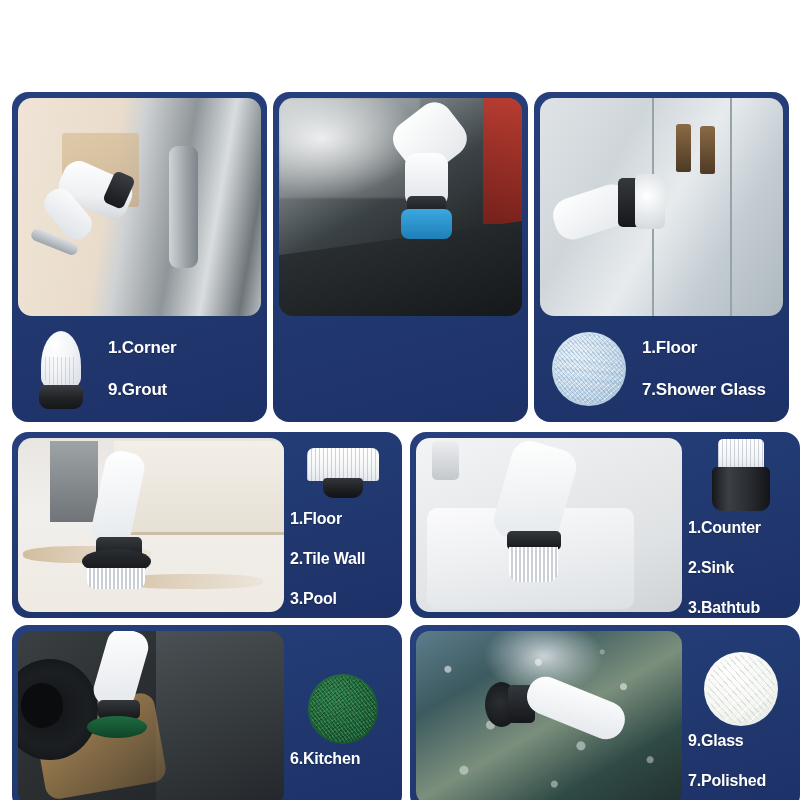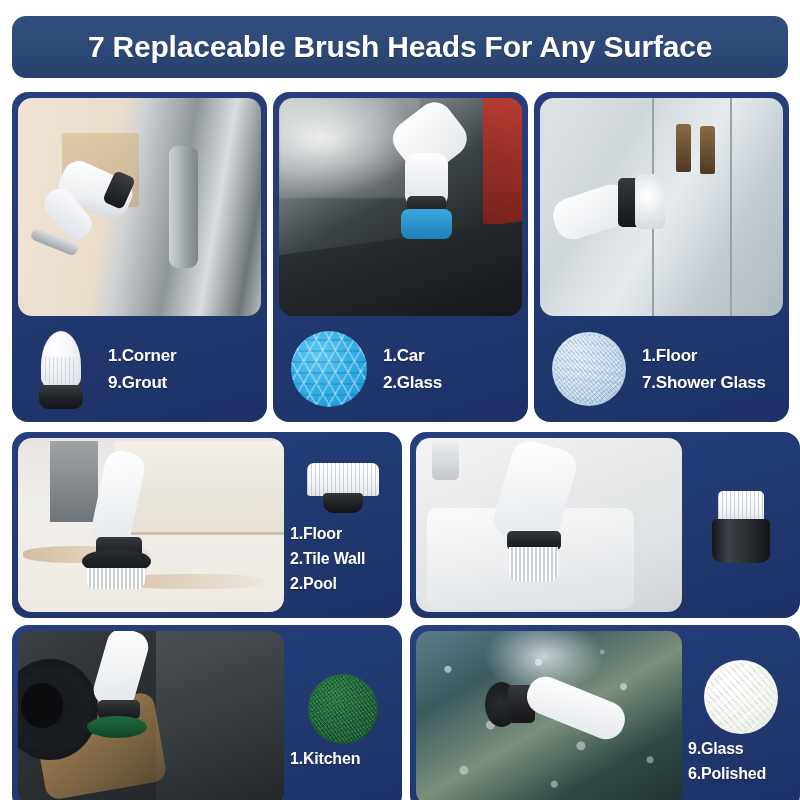--- a/index.html
+++ b/index.html
@@ -87,21 +87,21 @@
     justify-content: center;
     gap: 6px;
     padding-top: 6px;
   }
   .card-h .labels { align-self: flex-start; padding-left: 6px; }
 
   
   .labels {
     display: flex;
     flex-direction: column;
-    gap: 7px;
+    gap: 22px;
   }
   .label {
     color: #ffffff;
     font-size: 17px;
     font-weight: bold;
     white-space: nowrap;
     letter-spacing: -0.2px;
     text-shadow: 0 1px 1px rgba(0,0,0,0.3);
   }
   .card-h .label { font-size: 16px; }
@@ -300,23 +300,20 @@
   .scene-glass .tool { position: absolute; left: 26%; top: 28%; width: 62%; height: 54%; }
   .scene-glass .tool .body { position: absolute; left: 24%; top: 10%; width: 62%; height: 40%; background: linear-gradient(170deg, #ffffff, #e4e8ec); border-radius: 18px; transform: rotate(22deg); }
   .scene-glass .tool .collar { position: absolute; left: 14%; top: 6%; width: 16%; height: 40%; background: linear-gradient(180deg, #34373c, #15171a); border-radius: 5px; }
   .scene-glass .tool .disc { position: absolute; left: 0%; top: 2%; width: 20%; height: 48%; background: radial-gradient(circle at 45% 45%, #2a2d31, #111315); border-radius: 50%; }
 </style>
 </head>
 <body>
 
 <div class="page">
 
-  <div class="banner">
-    <div class="banner-title">7 Replaceable Brush Heads For Any Surface</div>
-  </div>
 
   <div class="card card-v" style="left:12px;">
     <div class="photo">
       <div class="scene scene-corner">
         <div class="frame"></div>
         <div class="handle"></div>
         <div class="tool">
           <div class="body"></div>
             <div class="neck"></div>
           <div class="collar"></div>
@@ -341,27 +338,20 @@
       <div class="scene scene-car">
         <div class="foam"></div>
           <div class="red"></div>
           <div class="hood"></div>
         <div class="tool">
           <div class="body"></div>
             <div class="grip"></div>
           <div class="collar"></div>
             <div class="pad"></div>
         </div>
-      </div>
-    </div>
-    <div class="panel">
-      <div class="pad pad-hex"></div>
-      <div class="labels">
-        <div class="label">1.Car</div>
-        <div class="label">2.Glass</div>
       </div>
     </div>
   </div>
 
   <div class="card card-v" style="left:534px;">
     <div class="photo">
       <div class="scene scene-shower">
         <div class="panelv"></div>
           <div class="panelv2"></div>
         <div class="bottle b1"></div>
@@ -398,41 +388,46 @@
       </div>
     </div>
     <div class="panel">
       <div class="head head-flat">
         <div class="bristles"></div>
           <div class="hub"></div>
       </div>
       <div class="labels">
         <div class="label">1.Floor</div>
         <div class="label">2.Tile Wall</div>
-        <div class="label">2.Pool</div>
+        <div class="label">3.Pool</div>
       </div>
     </div>
   </div>
 
   <div class="card card-h" style="left:410px; top:432px;">
     <div class="photo">
       <div class="scene scene-sink">
         <div class="basin"></div>
           <div class="tap"></div>
         <div class="tool">
           <div class="body"></div>
             <div class="collar"></div>
             <div class="bris"></div>
         </div>
       </div>
     </div>
     <div class="panel">
       <div class="head head-cyl">
         <div class="bristles"></div>
           <div class="body"></div>
+      </div>
+      <div class="labels">
+        <div class="label">1.Counter</div>
+        <div class="label">2.Sink</div>
+        <div class="label">3.Bathtub</div>
       </div>
     </div>
   </div>
 
   <div class="card card-h" style="left:12px; top:625px;">
     <div class="photo">
       <div class="scene scene-stove">
         <div class="edge"></div>
           <div class="grime"></div>
         <div class="burner"></div>
@@ -440,39 +435,39 @@
         <div class="tool">
           <div class="body"></div>
             <div class="collar"></div>
             <div class="disc"></div>
         </div>
       </div>
     </div>
     <div class="panel">
       <div class="pad pad-green"></div>
       <div class="labels">
-        <div class="label">1.Kitchen</div>
+        <div class="label">6.Kitchen</div>
       </div>
     </div>
   </div>
 
   <div class="card card-h" style="left:410px; top:625px;">
     <div class="photo">
       <div class="scene scene-glass">
         <div class="sky"></div>
           <div class="drops"></div>
         <div class="tool">
           <div class="disc"></div>
             <div class="collar"></div>
             <div class="body"></div>
         </div>
       </div>
     </div>
     <div class="panel">
       <div class="pad pad-white"></div>
       <div class="labels">
         <div class="label">9.Glass</div>
-        <div class="label">6.Polished</div>
+        <div class="label">7.Polished</div>
       </div>
     </div>
   </div>
 
 </div>
 
 </body></html>

